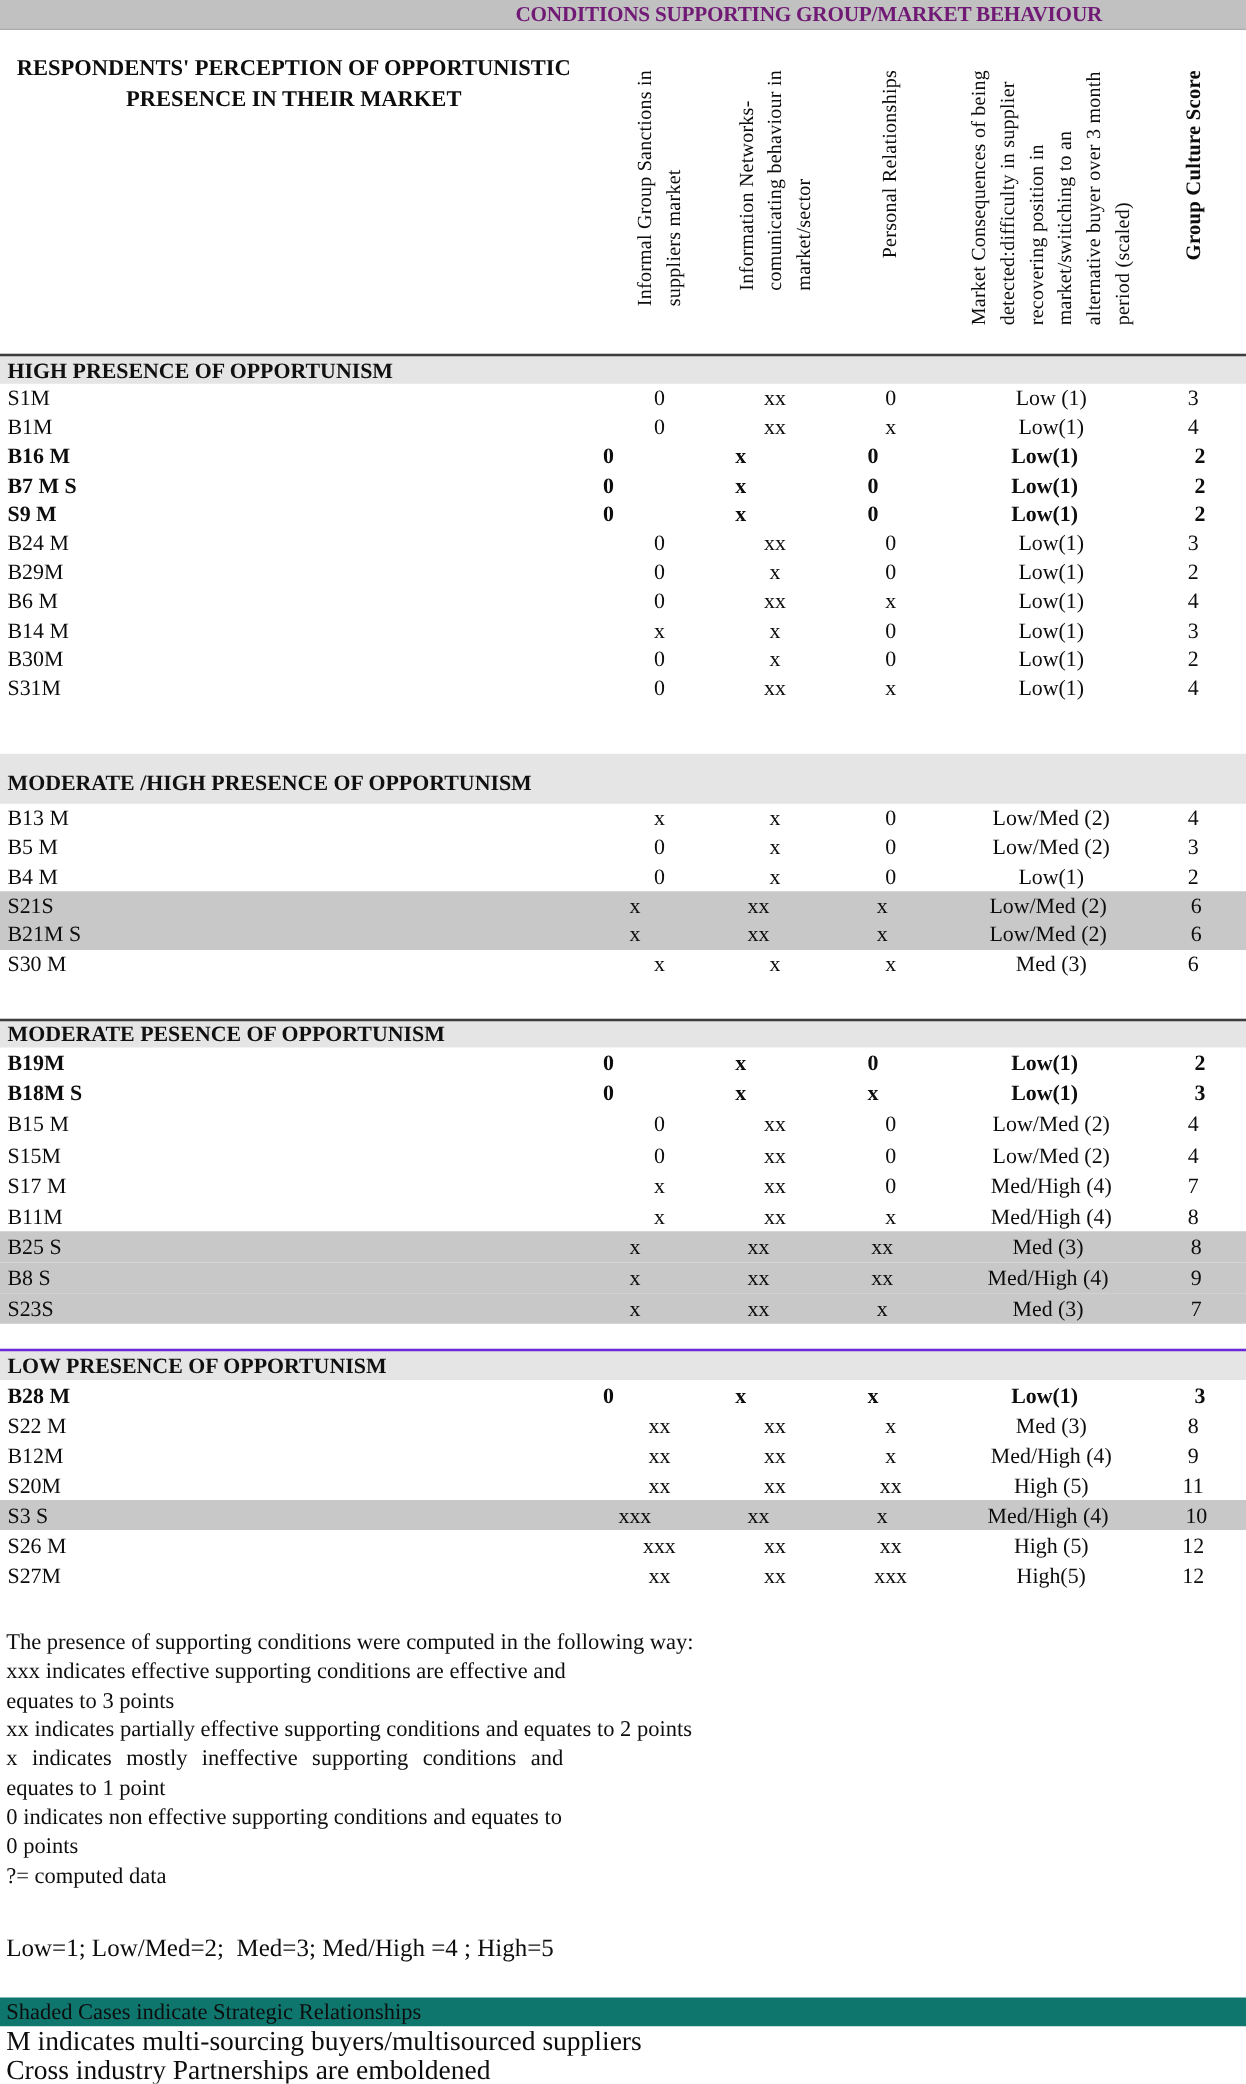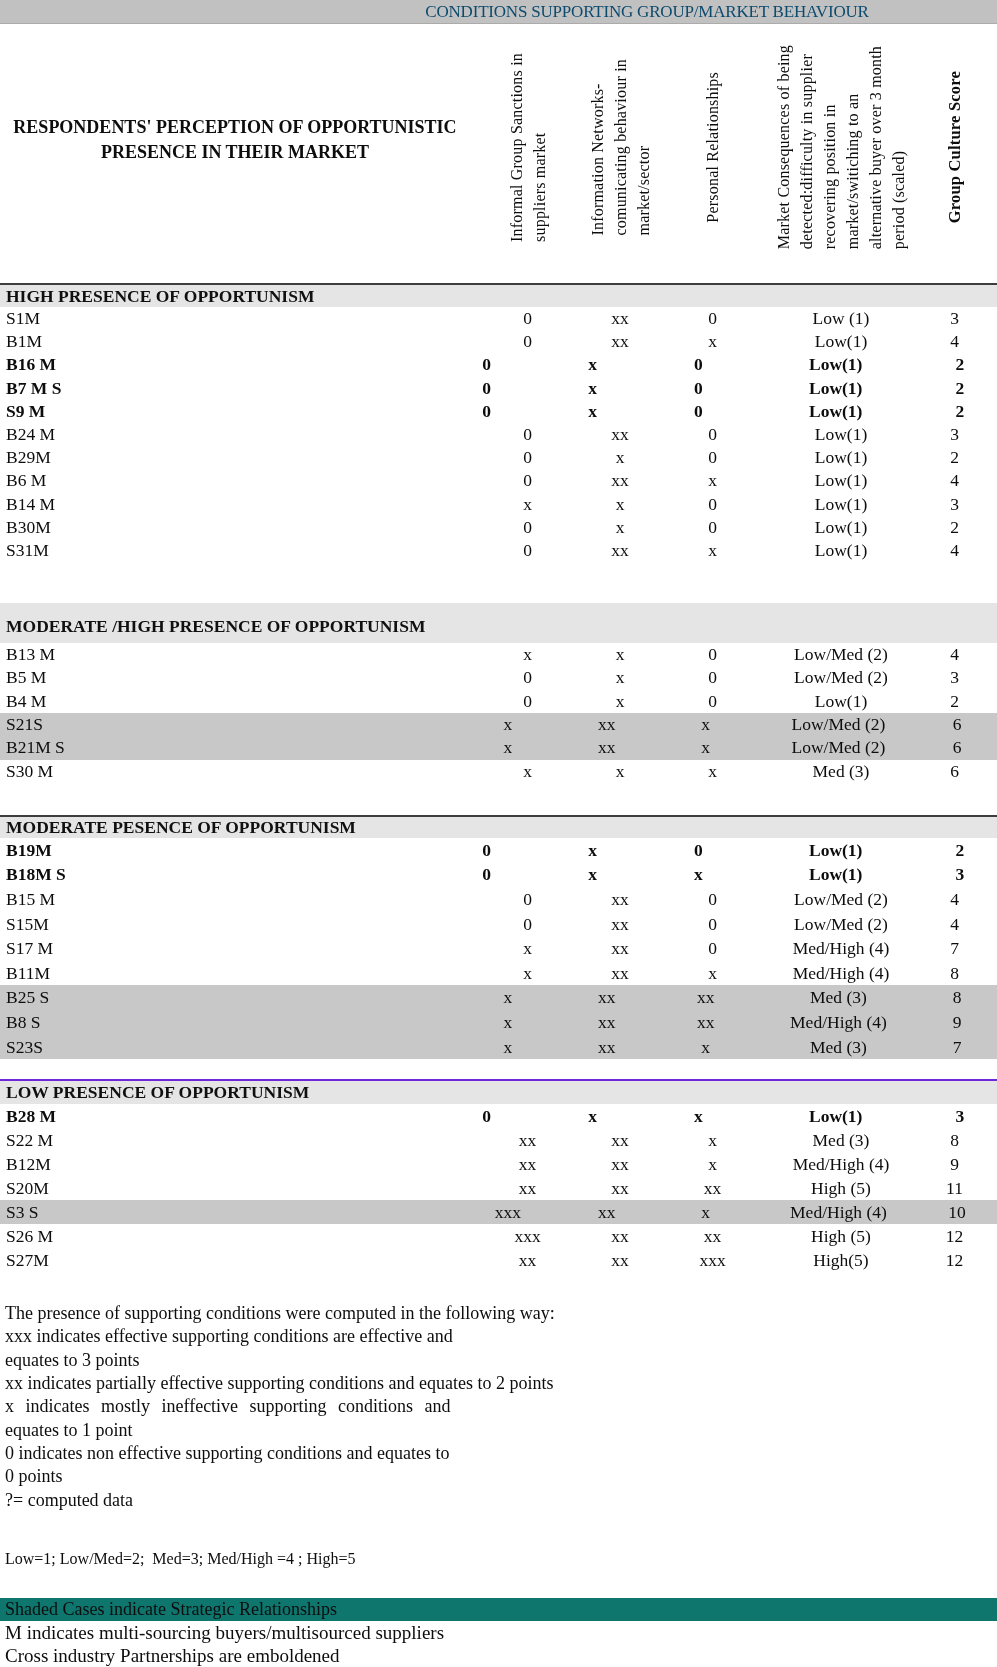--- a/index.html
+++ b/index.html
@@ -4,31 +4,31 @@
 <style>
   * { margin:0; padding:0; box-sizing:border-box; }
   html,body { background:#ffffff; }
   body { font-family:"Liberation Serif","DejaVu Serif",serif; color:#0d0d0d; }
   .page { position:relative; width:997px; height:1667px; background:#ffffff; overflow:hidden; }
 
   
   .banner-top { height:24px; background:#c1c1c1; border-bottom:1px solid #ababab; position:relative; }
   .banner-top span {
     position:absolute; left:647px; top:50%; transform:translate(-50%,-50%);
-    font-size:17px; white-space:nowrap; letter-spacing:-0.2px; color:#0c4a6e;
+    font-size:17px; white-space:nowrap; letter-spacing:-0.2px; color:#701a75;font-weight:bold;
   }
 
   
   .c-label { width:470px; }
   .c2 { width:115px; } .c3 { width:70px; } .c4 { width:115px; }
   .c5 { width:142px; } .c6 { width:85px; }
 
   
   .header-row { height:259px; display:flex; background:#ffffff; }
-  .header-row .hcell { display:flex; justify-content:center; align-items:center; padding-bottom:13px; }
+  .header-row .hcell { display:flex; justify-content:center; align-items:flex-start; padding-bottom:13px;margin-top:32px; }
   .hdr-left { display:flex; align-items:center; justify-content:center; }
   .hdr-left-text {
     font-weight:bold; font-size:18px; line-height:25px; text-align:center;
     white-space:pre-line; margin-top:-14px; width:100%;
   }
   .rot {
     writing-mode:vertical-rl; transform:rotate(180deg);
     white-space:pre-line; font-size:16px; line-height:23px; letter-spacing:0.2px;
   }
   .rot.bold { font-weight:bold; font-size:16.5px; }
@@ -53,23 +53,23 @@
   .sec-3 .row { height:24px;   line-height:24px; }
   .row .cell { text-align:center; overflow:hidden; }
   .row .c-label { text-align:left; padding-left:6px; }
   .row.bold { font-weight:bold;gap:25px; }
   .row.shaded { background:#c8c8c8;gap:12px; }
 
   
   .notes { margin-top:30px; padding-left:5px; }
   .note-line { height:23.3px; line-height:23.3px; font-size:18px; white-space:nowrap; }
   .note-line.wide { word-spacing:7px; }
-  .legend-line { margin-top:35px; height:24px; line-height:24px; padding-left:5px; font-size:16px; white-space:pre;font-family:Liberation Serif, serif; }
+  .legend-line { margin-top:35px; height:24px; line-height:24px; padding-left:5px; font-size:20px; white-space:pre;font-family:Liberation Serif, serif; }
   .shaded-band { margin-top:27px; height:23px; line-height:23px; background:#0f766e; padding-left:5px; font-size:18px; }
-  .footer-line { height:23px; line-height:23px; padding-left:5px; font-size:19px; }
+  .footer-line { height:23px; line-height:23px; padding-left:5px; font-size:22px; }
   .footer-line:last-child { height:24px; }
 </style>
 </head>
 <body>
 
 <div class="page">
 
   <div class="banner-top">
     <span>CONDITIONS SUPPORTING GROUP/MARKET BEHAVIOUR</span>
   </div>

